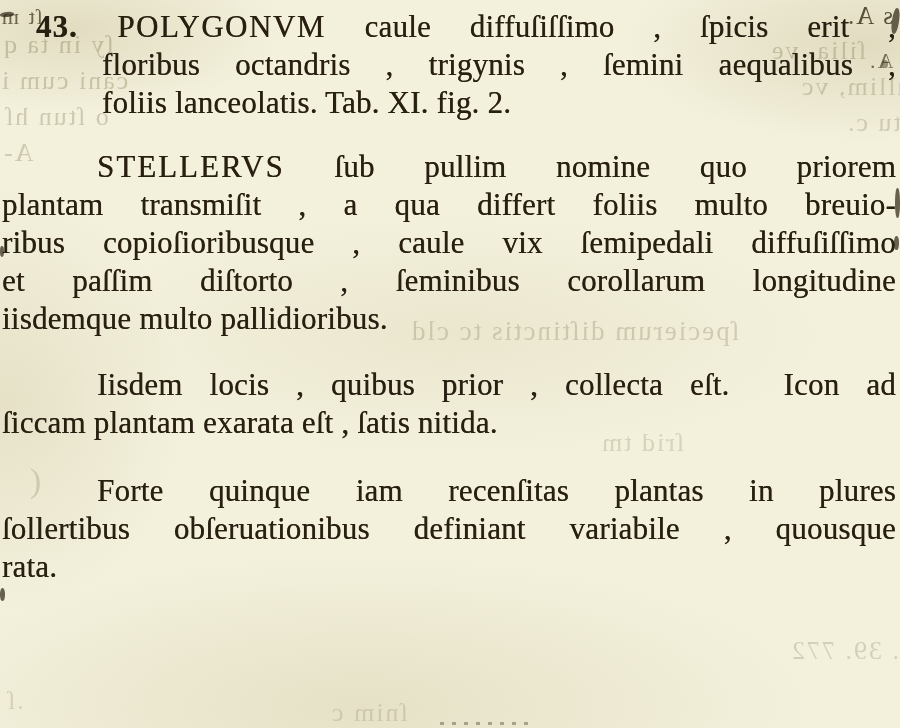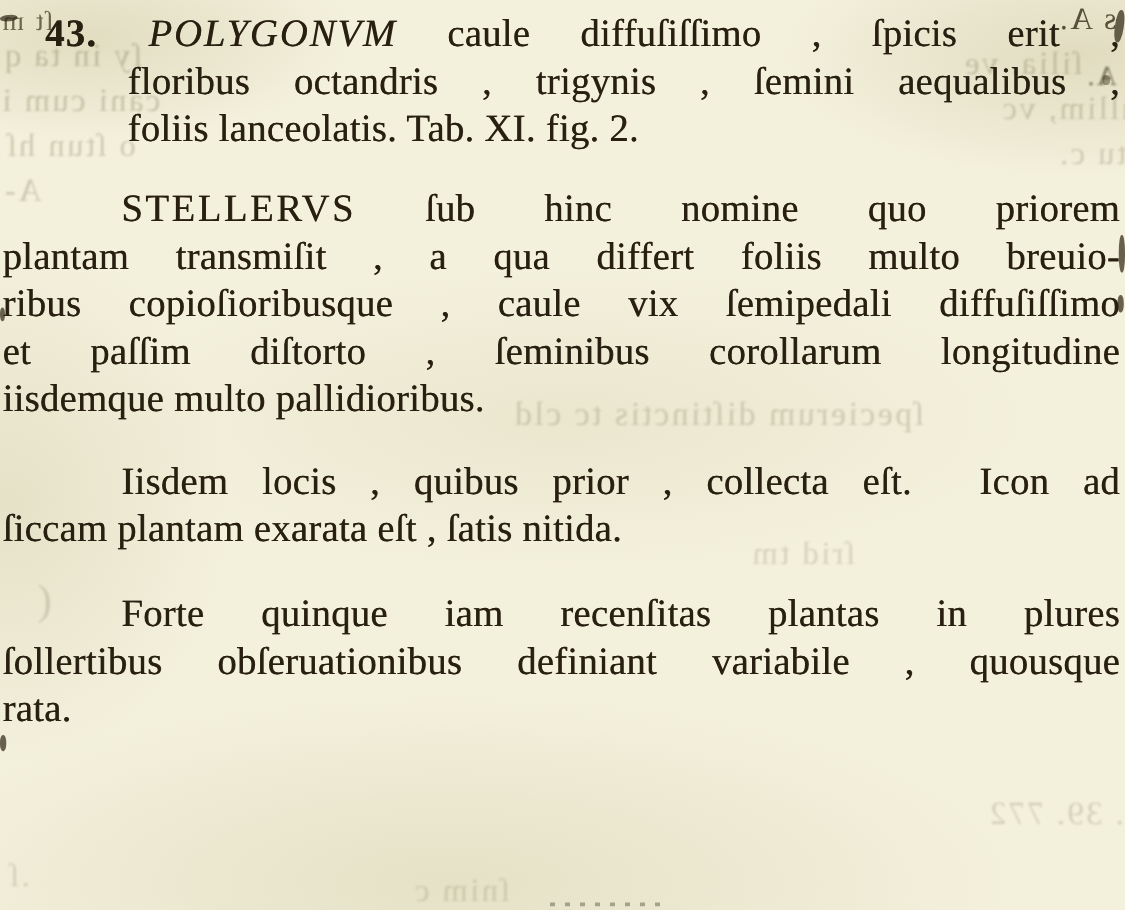--- a/index.html
+++ b/index.html
@@ -27,21 +27,21 @@
   .para{margin:0;}
   .p2{margin-top:26px;}
   .p3{margin-top:28px;}
   .p4{margin-top:30px;}
   .line{text-align:justify;text-align-last:justify;white-space:normal;}
   .line.last{text-align-last:left;}
   .p-entry{padding-left:100px;}
   .p-entry .line.first{text-indent:-66px;}
   .p-body .line.first{text-indent:95px;}
   .num{font-weight:bold;letter-spacing:1px;}
-  .genus{font-style:italic;letter-spacing:1.5px;}
+  .genus{letter-spacing:1.5px;}
   .caps{letter-spacing:2px;}
   
   .ghost{
     position:absolute;pointer-events:none;color:#9a916e;
     color:rgba(140,132,96,.55);
     transform:scaleX(-1);
     filter:blur(.7px);
     font-size:26px;white-space:nowrap;letter-spacing:2px;
   }
   .g0{left:0px;top:4px;color:rgba(78,70,42,.8);font-size:22px;filter:blur(.4px);}
@@ -105,21 +105,21 @@
 
 <div class="page-text">
 
   <div class="para p-entry">
     <div class="line first"><span class="num">43. </span><span class="genus">POLYGONVM</span><span> caule diffuſiſſimo , ſpicis erit ,</span></div>
     <div class="line"><span>floribus octandris , trigynis , ſemini aequalibus ,</span></div>
     <div class="line last"><span>foliis lanceolatis. Tab. XI. fig. 2.</span></div>
   </div>
 
   <div class="para p-body p2">
-    <div class="line first"><span class="caps">STELLERVS</span><span> ſub hinc nomine quo priorem</span></div>
+    <div class="line first"><span class="caps">STELLERVS</span><span> ſub pullim nomine quo priorem</span></div>
     <div class="line"><span>plantam transmiſit , a qua differt foliis multo breuio-</span></div>
     <div class="line"><span>ribus copioſioribusque , caule vix ſemipedali diffuſiſſimo</span></div>
     <div class="line"><span>et paſſim diſtorto , ſeminibus corollarum longitudine</span></div>
     <div class="line last"><span>iisdemque multo pallidioribus.</span></div>
   </div>
 
   <div class="para p-body p3">
     <div class="line first"><span>Iisdem locis , quibus prior , collecta eſt.&nbsp; Icon ad</span></div>
     <div class="line last"><span>ſiccam plantam exarata eſt , ſatis nitida.</span></div>
   </div>

